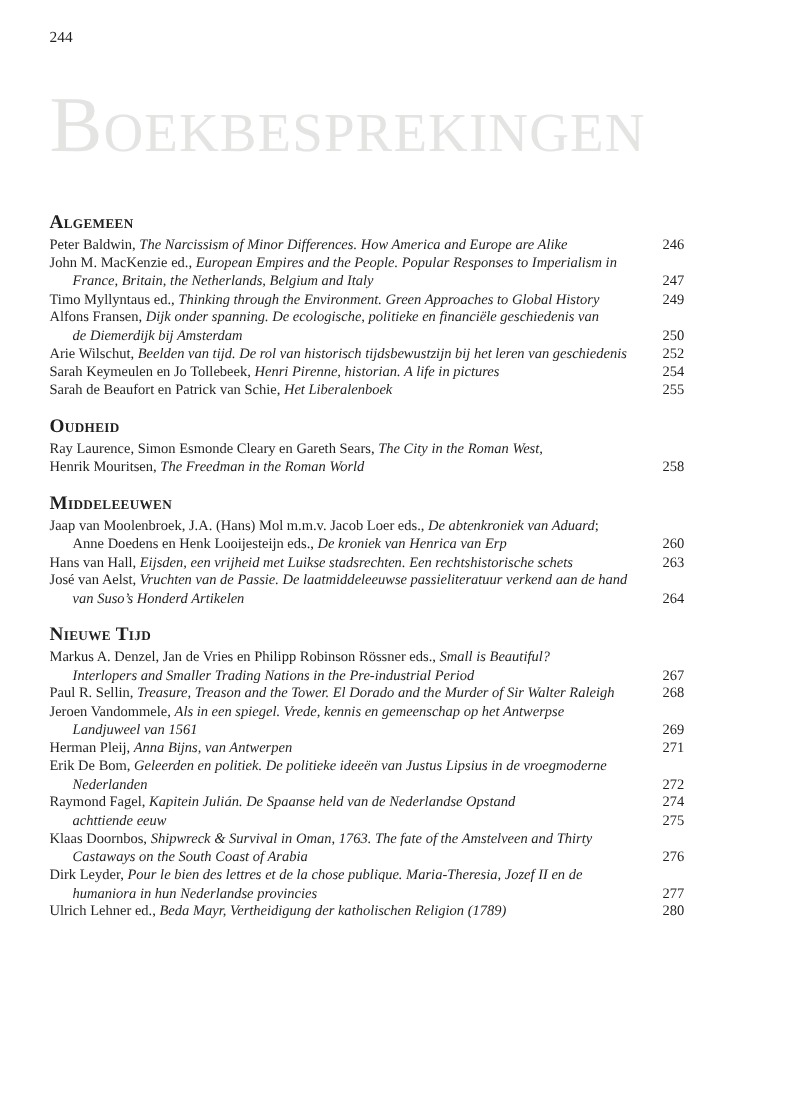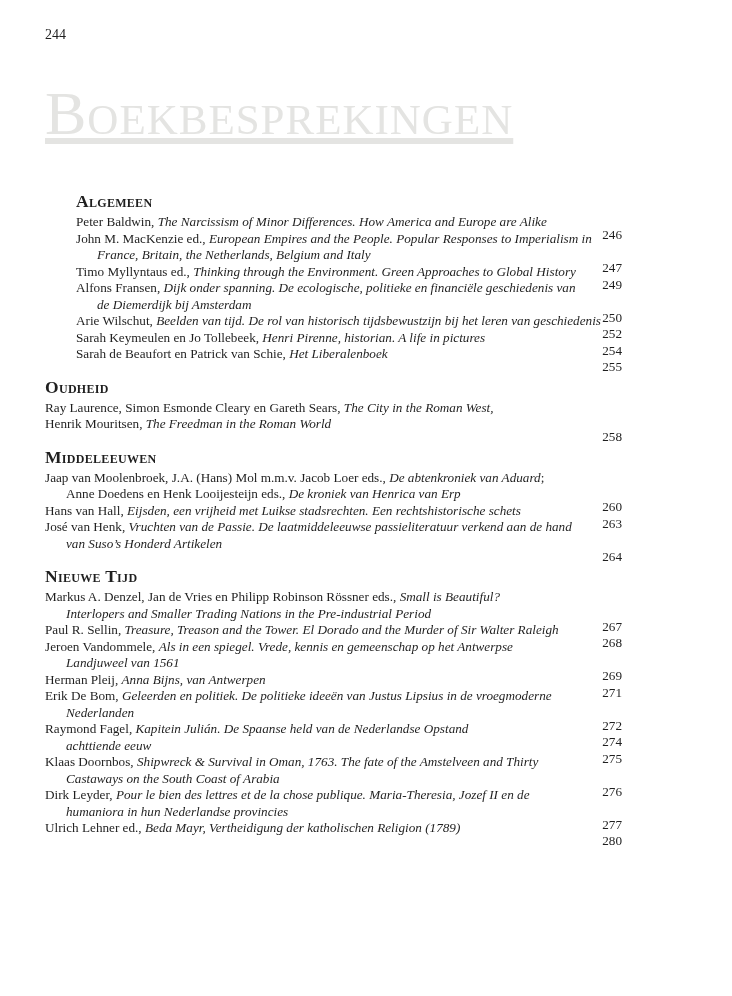--- a/index.html
+++ b/index.html
@@ -21,36 +21,34 @@
     padding: 28px 110px 0 45px;
   }
   .folio {
     font-size: 14px;
     line-height: 14px;
   }
   .main-heading {
     margin: 40px 0 0 0;
     font-weight: normal;
     font-variant: small-caps;
-    font-size: 62px;
+    font-size: 72px;
     line-height: 62px;
     letter-spacing: 1px;
     white-space: nowrap;
     color: #e4e4e2;
-    text-decoration: underline;
   }
   .toc {
     margin-top: 48px;
   }
   .toc-section {
     margin-top: 15px;
   }
   .toc-section:first-child {
     margin-top: 0;
-    margin-left: 31px;
   }
   .section-title {
     margin: 0 0 3px 0;
     font-size: 17.5px;
     line-height: 19px;
     font-variant: small-caps;
     font-weight: bold;
     letter-spacing: 0.3px;
   }
   .toc-line {
@@ -61,21 +59,21 @@
   }
   .toc-line.indent {
     padding-left: 21px;
   }
   .line-text em {
     font-style: italic;
   }
   .page-num {
     position: absolute;
     right: 0;
-    top: 13px;
+    top: 0;
     font-style: normal;
   }
 </style>
 </head>
 <body style="background: rgb(255, 255, 255); color: rgb(31, 31, 31);">
 
 <div class="page">
   <div class="folio">244</div>
   <h1 class="main-heading" style="color: rgb(228, 228, 226);">Boekbesprekingen</h1>
   <div class="toc">
@@ -94,21 +92,21 @@
       <section class="toc-section">
         <h2 class="section-title">Oudheid</h2>
         <div class="toc-line"><span class="line-text"><span>Ray Laurence, Simon Esmonde Cleary en Gareth Sears, </span><em>The City in the Roman West,</em></span></div>
         <div class="toc-line"><span class="line-text"><span>Henrik Mouritsen, </span><em>The Freedman in the Roman World</em></span><span class="page-num">258</span></div>
       </section>
       <section class="toc-section">
         <h2 class="section-title">Middeleeuwen</h2>
         <div class="toc-line"><span class="line-text"><span>Jaap van Moolenbroek, J.A. (Hans) Mol m.m.v. Jacob Loer eds., </span><em>De abtenkroniek van Aduard</em><span>;</span></span></div>
         <div class="toc-line indent"><span class="line-text"><span>Anne Doedens en Henk Looijesteijn eds., </span><em>De kroniek van Henrica van Erp</em></span><span class="page-num">260</span></div>
         <div class="toc-line"><span class="line-text"><span>Hans van Hall, </span><em>Eijsden, een vrijheid met Luikse stadsrechten. Een rechtshistorische schets</em></span><span class="page-num">263</span></div>
-        <div class="toc-line"><span class="line-text"><span>José van Henk, </span><em>Vruchten van de Passie. De laatmiddeleeuwse passieliteratuur verkend aan de hand</em></span></div>
+        <div class="toc-line"><span class="line-text"><span>José van Aelst, </span><em>Vruchten van de Passie. De laatmiddeleeuwse passieliteratuur verkend aan de hand</em></span></div>
         <div class="toc-line indent"><span class="line-text"><em>van Suso’s Honderd Artikelen</em></span><span class="page-num">264</span></div>
       </section>
       <section class="toc-section">
         <h2 class="section-title">Nieuwe Tijd</h2>
         <div class="toc-line"><span class="line-text"><span>Markus A. Denzel, Jan de Vries en Philipp Robinson Rössner eds., </span><em>Small is Beautiful?</em></span></div>
         <div class="toc-line indent"><span class="line-text"><em>Interlopers and Smaller Trading Nations in the Pre-industrial Period</em></span><span class="page-num">267</span></div>
         <div class="toc-line"><span class="line-text"><span>Paul R. Sellin, </span><em>Treasure, Treason and the Tower. El Dorado and the Murder of Sir Walter Raleigh</em></span><span class="page-num">268</span></div>
         <div class="toc-line"><span class="line-text"><span>Jeroen Vandommele, </span><em>Als in een spiegel. Vrede, kennis en gemeenschap op het Antwerpse</em></span></div>
         <div class="toc-line indent"><span class="line-text"><em>Landjuweel van 1561</em></span><span class="page-num">269</span></div>
         <div class="toc-line"><span class="line-text"><span>Herman Pleij, </span><em>Anna Bijns, van Antwerpen</em></span><span class="page-num">271</span></div>

